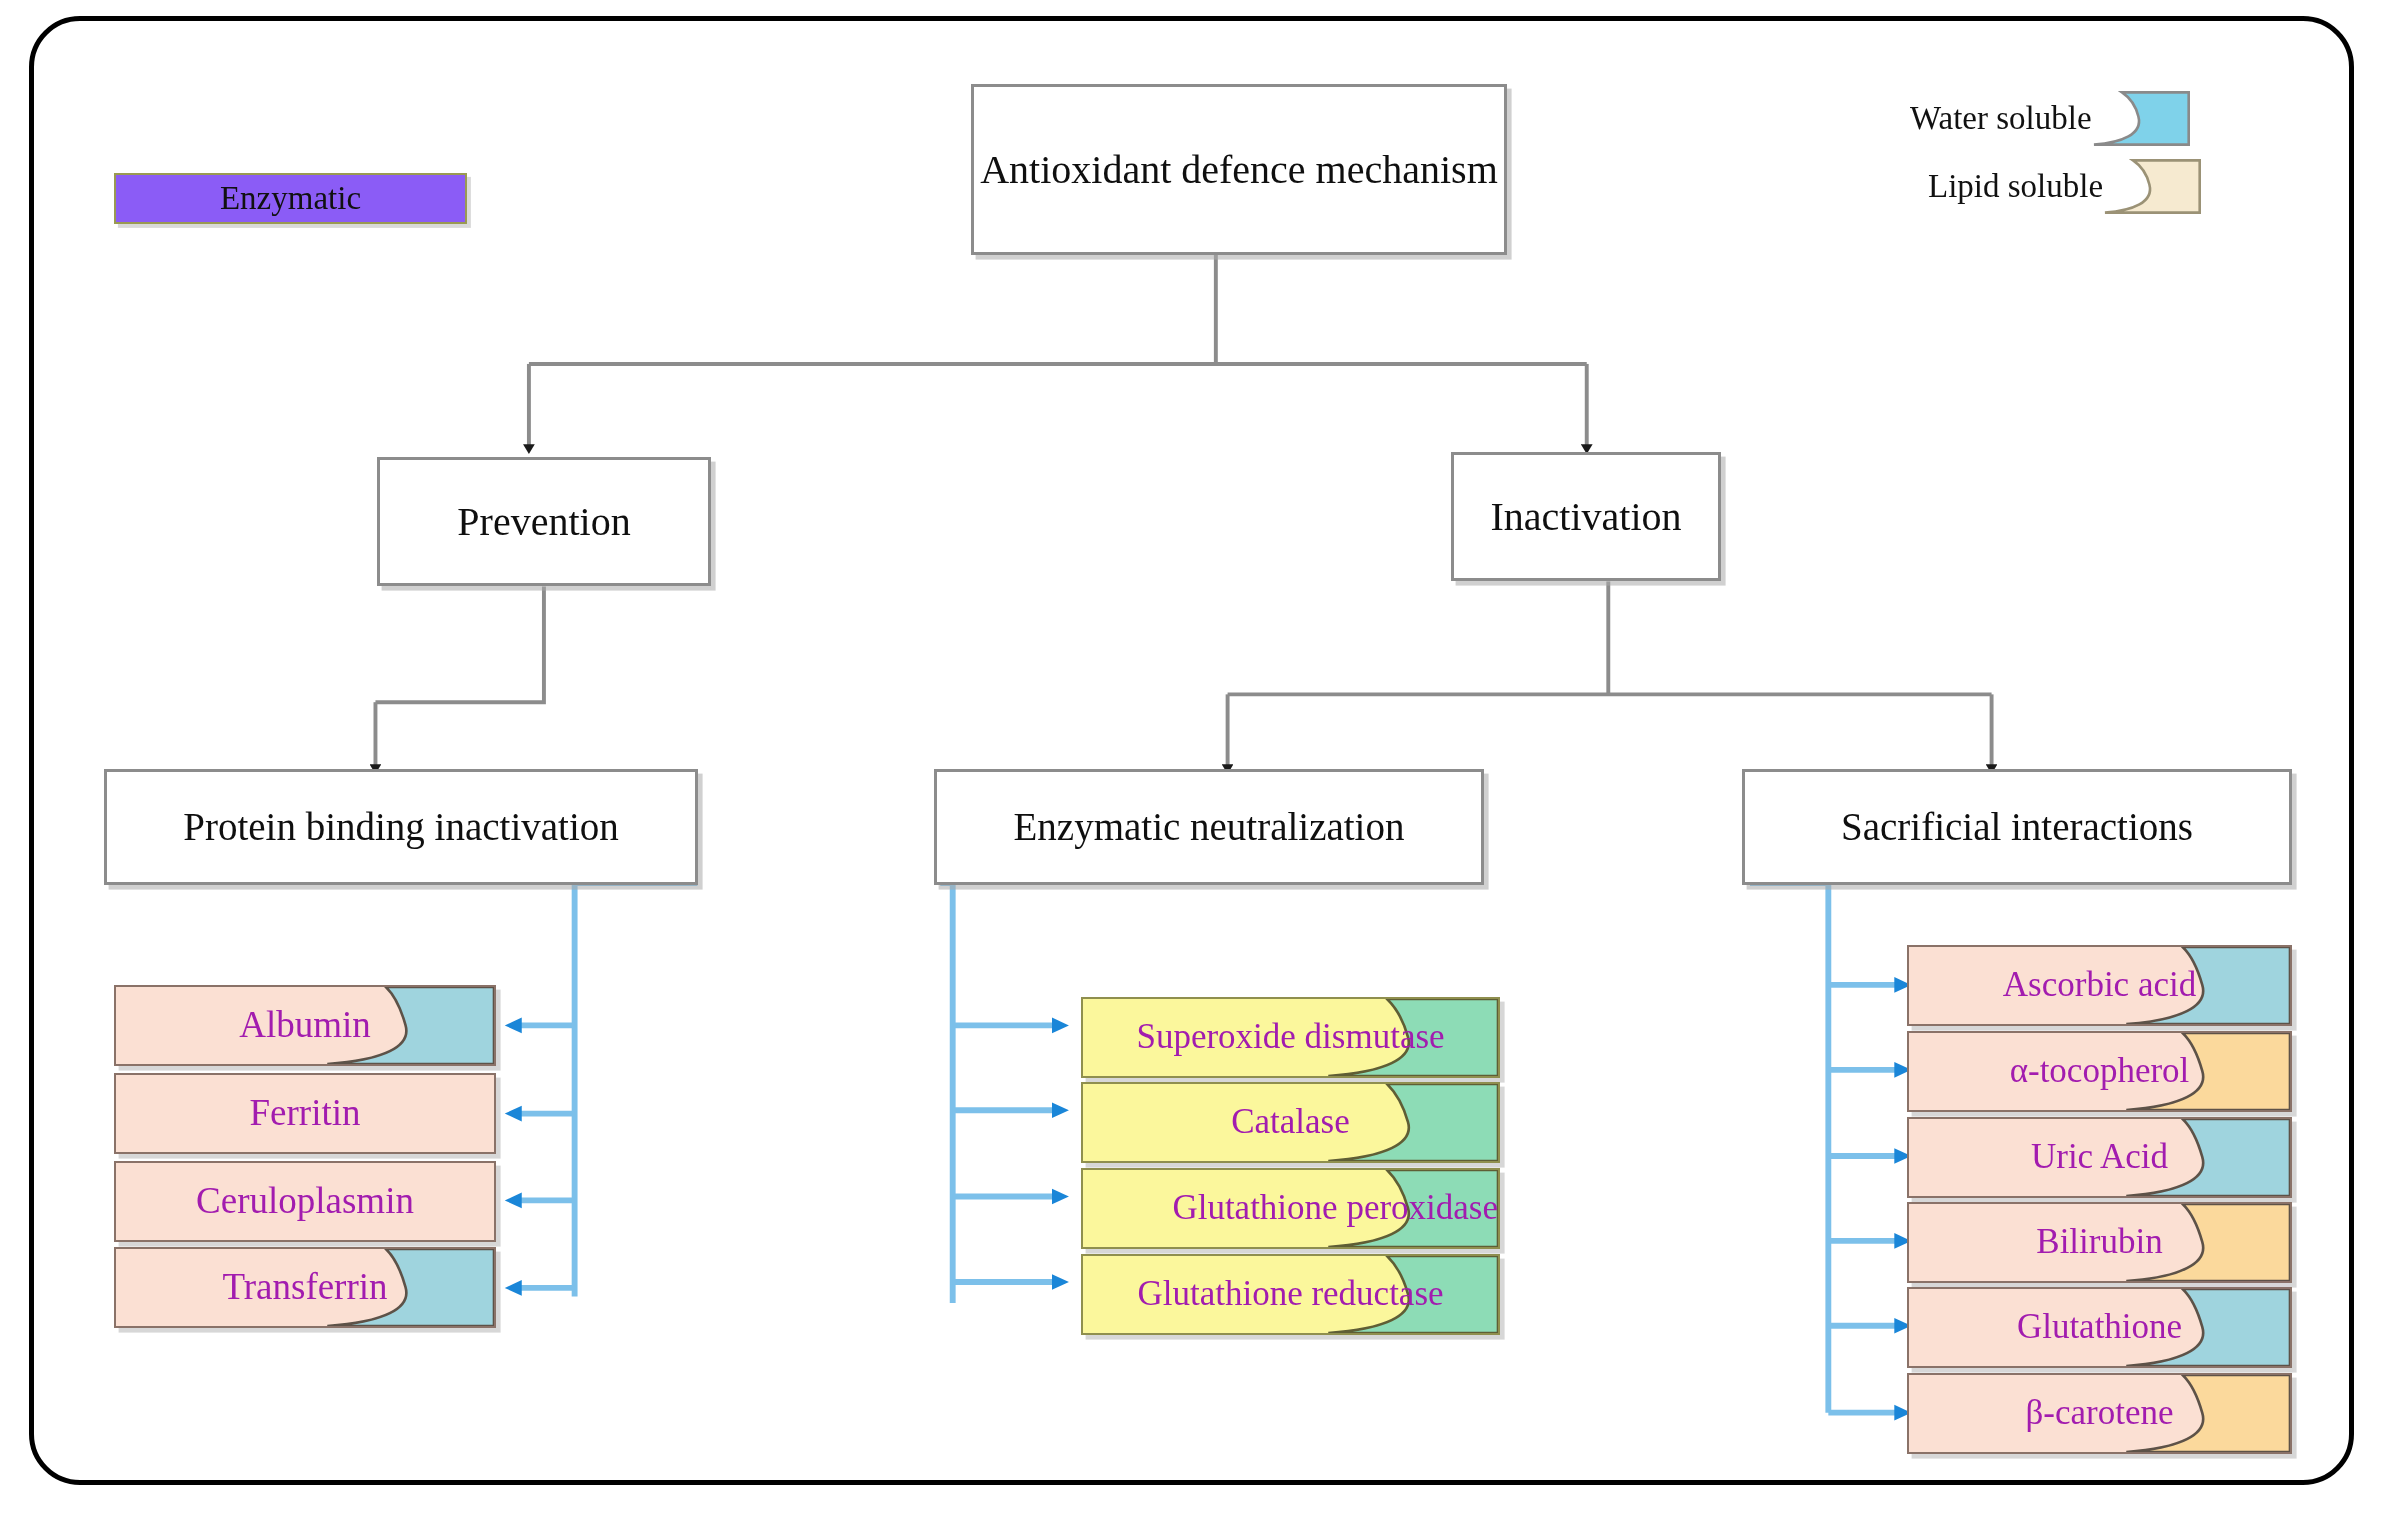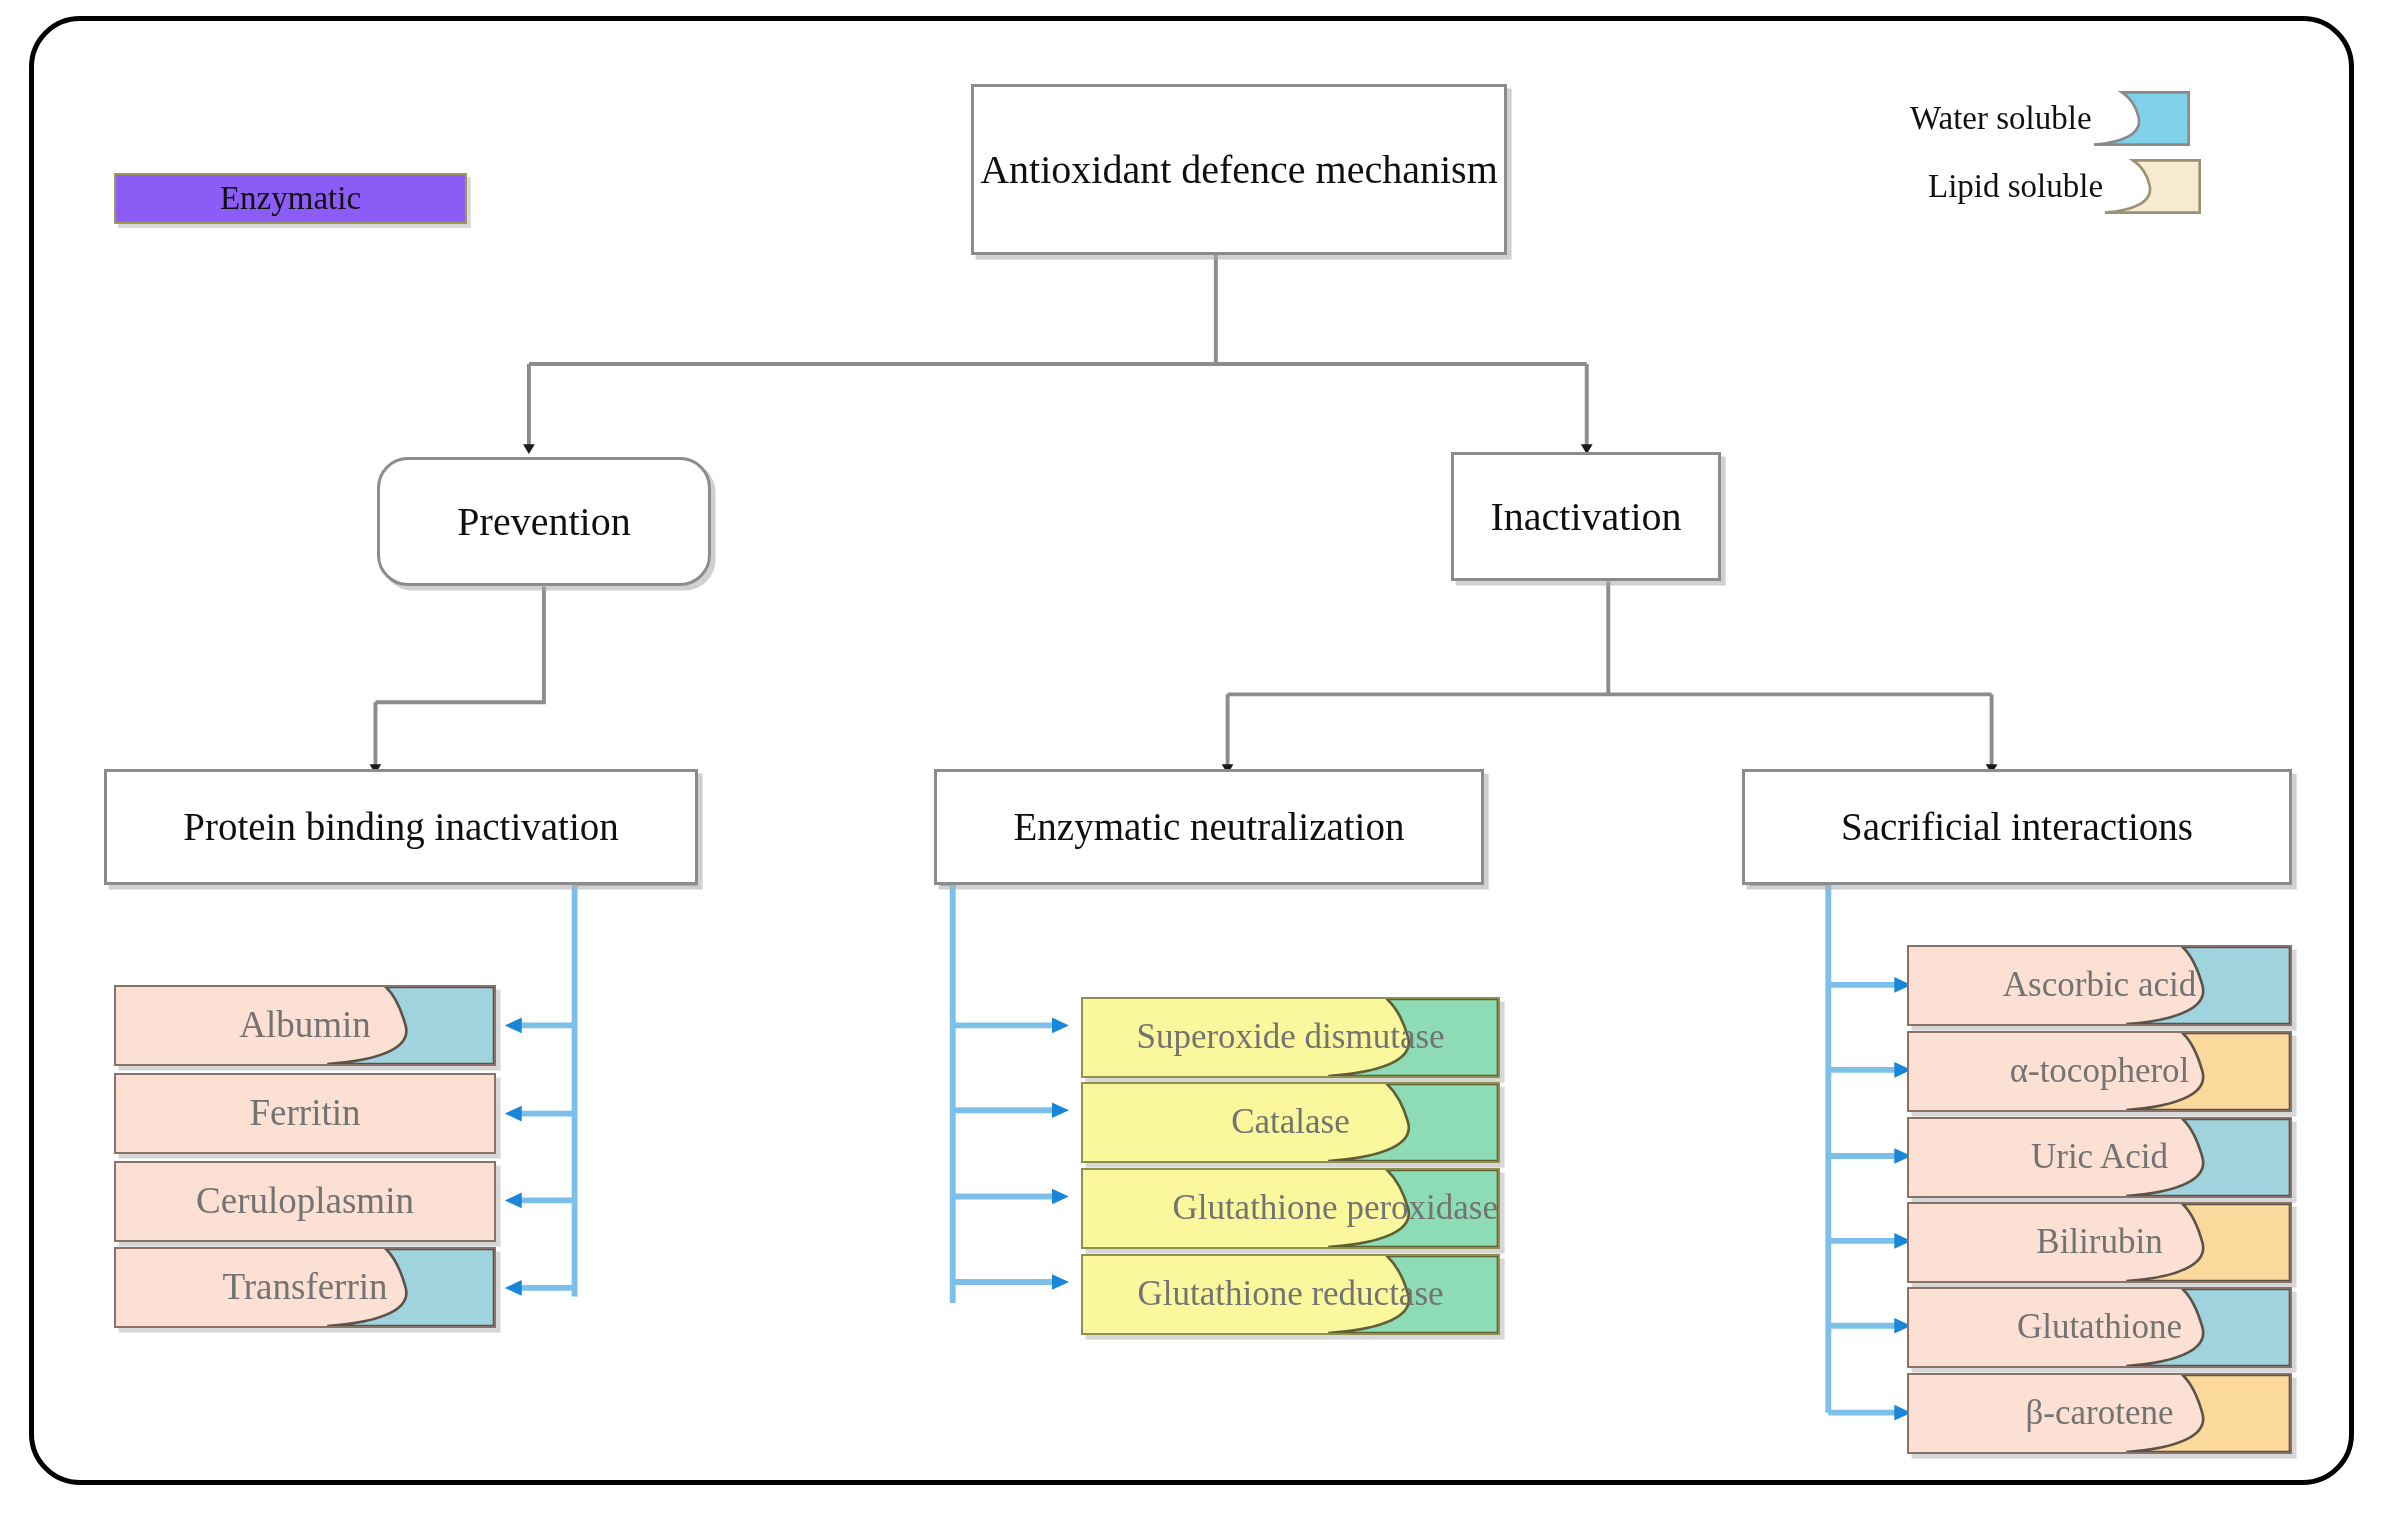--- a/index.html
+++ b/index.html
@@ -29,21 +29,21 @@
   .sol-row{position:absolute;display:flex;align-items:center;gap:0px;}
   .sol-label{font-size:33px;color:#111;white-space:nowrap;}
   .sol-swatch{position:relative;width:98px;height:55px;}
 
   
   .leaf{position:absolute;box-sizing:border-box;overflow:hidden;
         box-shadow:4.6px 4.6px 0 0 rgba(175,175,175,0.5);}
   .leaf .base{position:absolute;inset:0;}
   .leaf .wave{position:absolute;top:0;right:0;height:100%;}
   .leaf .txt{position:absolute;inset:0;display:flex;align-items:center;
-             justify-content:center;text-align:center;color:#737373;z-index:3;
+             justify-content:center;text-align:center;color:#a21caf;z-index:3;
              line-height:1.05;}
   .leaf.pink  .base{background:#fbe0d3;}
   .leaf.pink  {border:2.6px solid #8a7268;}
   .leaf.yellow .base{background:#fbf79c;}
   .leaf.yellow{border:2.6px solid #8f8f4e;margin-top:12px;}
 </style>
 </head>
 <body>
 
 <div id="stage">
@@ -156,21 +156,21 @@
                  C46,79 78,66 71,39
                  C66,18 55,8 46,2 Z" fill="#f6ead0" stroke="#9b9276" stroke-width="4"></path>
       </svg>
     </div>
   </div>
 
   <div class="node" style="left:971px;top:84px;width:536px;height:171px;font-size:40px;">
     <span>Antioxidant defence mechanism</span>
   </div>
 
-  <div class="node" style="left:377px;top:457px;width:334px;height:129px;font-size:40px;border-radius:31px;">
+  <div class="node" style="left:377px;top:457px;width:334px;height:129px;font-size:40px;">
     <span>Prevention</span>
   </div>
 
   <div class="node" style="left:1451px;top:452px;width:270px;height:129px;font-size:40px;">
     <span>Inactivation</span>
   </div>
 
   <div class="node" style="left:104px;top:769px;width:594px;height:116px;font-size:39px;">
     <span>Protein binding inactivation</span>
   </div>

